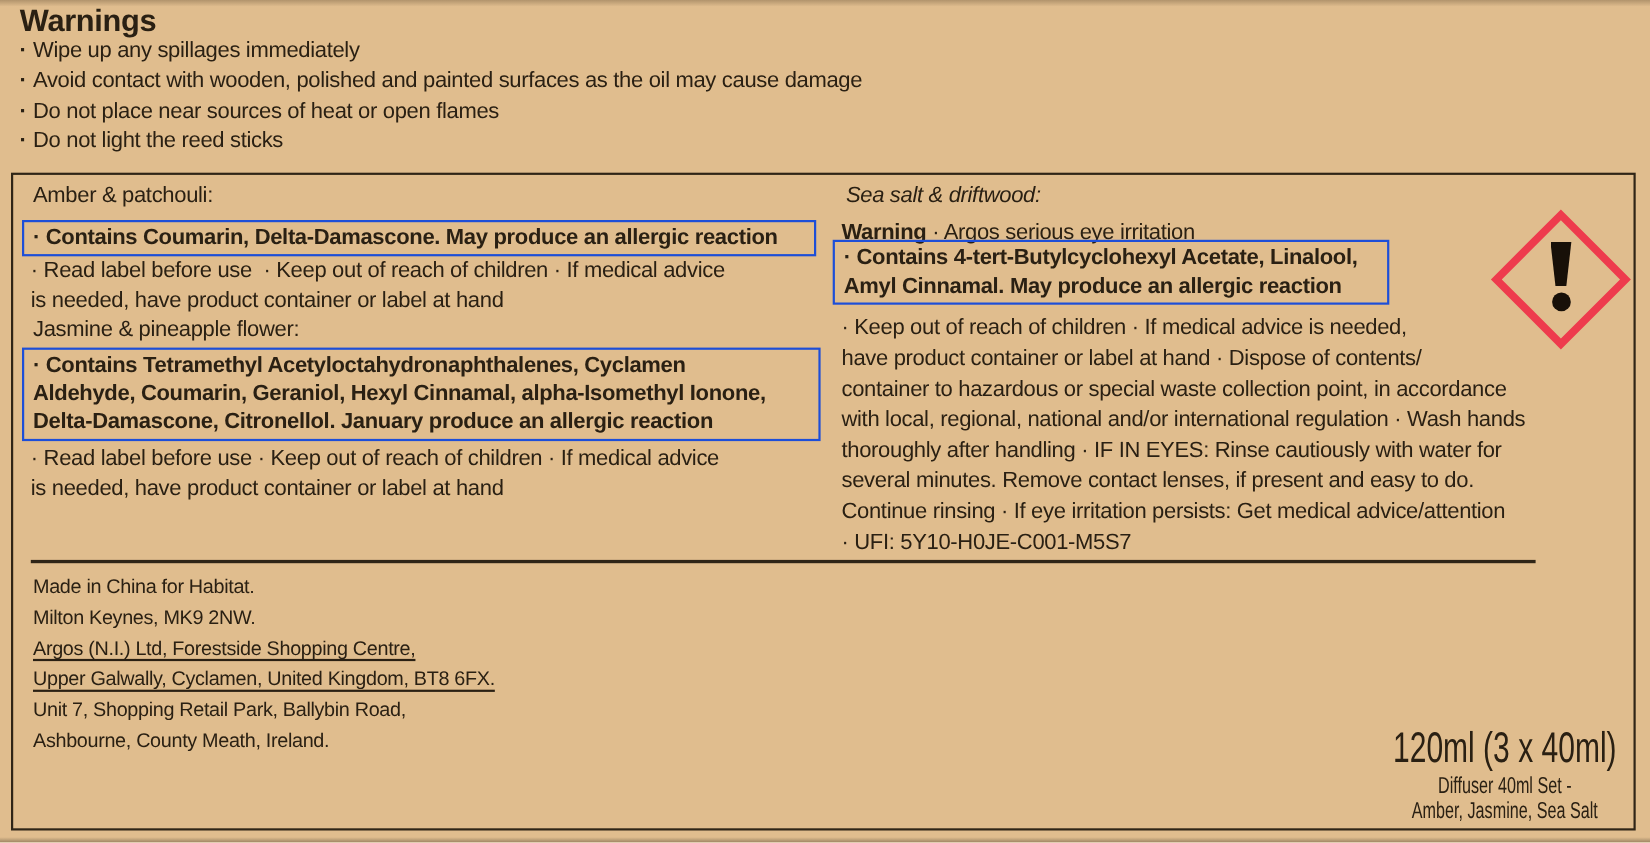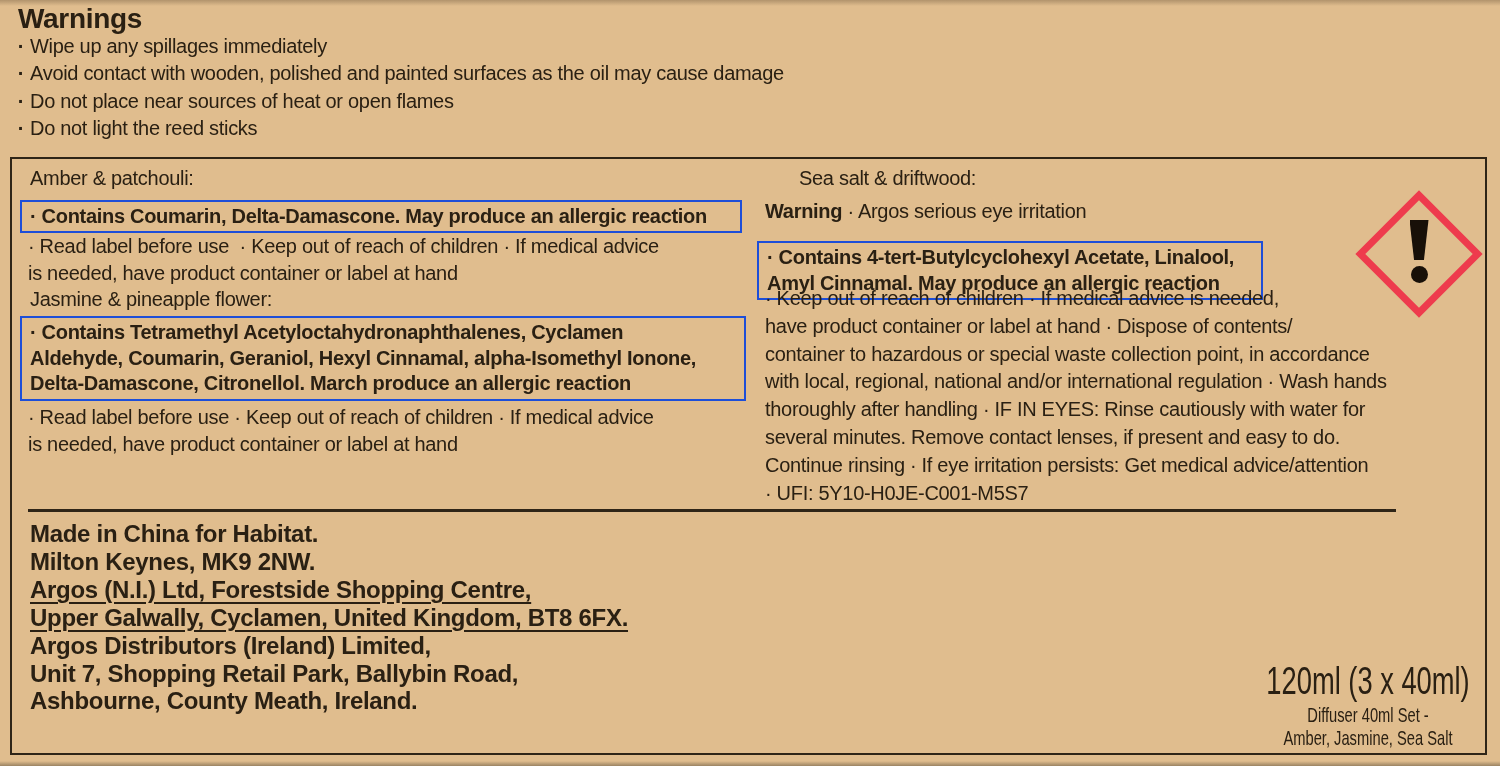--- a/index.html
+++ b/index.html
@@ -53,24 +53,24 @@
 
   
   #amber-heading{left:18px;top:6px;}
   #amber-box{left:8px;top:41px;width:702px;line-height:25px;}
   #amber-advice{left:16px;top:74px;}
   #jasmine-heading{left:18px;top:127px;text-align:right;}
   #jasmine-box{left:8px;top:157px;width:706px;line-height:25.6px;}
   #jasmine-advice{left:16px;top:245px;}
 
   
-  #seasalt-heading{left:787px;top:6px;}
+  #seasalt-heading{left:757px;top:6px;font-style:italic;}
   #seasalt-warning-line{position:absolute;left:753px;top:39px;line-height:27px;}
   #seasalt-warning-line b{font-weight:bold;}
-  #seasalt-box{left:745px;top:82px;width:486px;line-height:25.6px;}
+  #seasalt-box{left:745px;top:59px;width:486px;line-height:25.6px;}
   #seasalt-advice{left:753px;top:126px;line-height:27.8px;}
 
   
   #ghs-diamond{position:absolute;left:1346px;top:34px;width:122px;height:122px;}
   #diamond-border{
     position:absolute;left:16px;top:16px;width:76px;height:76px;
     border:7px solid #ee3b4d;
     transform:rotate(45deg);
   }
   #excl-stem{
@@ -80,21 +80,21 @@
     clip-path:polygon(0 0,100% 0,76% 100%,24% 100%);
   }
   #excl-dot{
     position:absolute;left:50%;top:73px;
     width:17px;height:17px;margin-left:-8.5px;
     border-radius:50%;background:#181008;
   }
 
   
   #divider{position:absolute;left:16px;top:350px;width:1368px;height:2.5px;background:#2f2517;}
-  #address{position:absolute;left:18px;top:361px;line-height:27.9px;font-size:24px;font-weight:bold;}
+  #address{position:absolute;left:18px;top:361px;line-height:27.9px;font-size:18px;}
   #address .line{white-space:pre;}
   #address .u{text-decoration:underline;text-decoration-thickness:2px;text-underline-offset:4px;}
 
   #volume-block{
     position:absolute;left:1186px;top:500px;width:340px;
     text-align:center;
     transform:scaleX(0.70);
     transform-origin:center top;
   }
   #volume-text{font-size:39px;line-height:44px;letter-spacing:0;white-space:nowrap;}
@@ -131,21 +131,21 @@
     <div class="inner-box" id="amber-box">
       <div class="pre">· Contains Coumarin, Delta-Damascone. May produce an allergic reaction</div>
     </div>
     <div class="para pre" id="amber-advice">· Read label before use &nbsp;· Keep out of reach of children · If medical advice
 is needed, have product container or label at hand</div>
 
     <div class="h" id="jasmine-heading">Jasmine &amp; pineapple flower:</div>
     <div class="inner-box" id="jasmine-box">
       <div class="pre">· Contains Tetramethyl Acetyloctahydronaphthalenes, Cyclamen
 Aldehyde, Coumarin, Geraniol, Hexyl Cinnamal, alpha-Isomethyl Ionone,
-Delta-Damascone, Citronellol. March produce an allergic reaction</div>
+Delta-Damascone, Citronellol. January produce an allergic reaction</div>
     </div>
     <div class="para pre" id="jasmine-advice">· Read label before use · Keep out of reach of children · If medical advice
 is needed, have product container or label at hand</div>
 
     <div class="h" id="seasalt-heading">Sea salt &amp; driftwood:</div>
     <div id="seasalt-warning-line">
       <b>Warning</b><span> · Argos serious eye irritation</span>
     </div>
     <div class="inner-box" id="seasalt-box">
       <div class="pre">· Contains 4-tert-Butylcyclohexyl Acetate, Linalool,
@@ -166,21 +166,20 @@
       <div id="excl-dot"></div>
     </div>
 
     <div id="divider"></div>
 
     <div id="address">
       <div class="line">Made in China for Habitat.</div>
       <div class="line">Milton Keynes, MK9 2NW.</div>
       <div class="line u">Argos (N.I.) Ltd, Forestside Shopping Centre,</div>
       <div class="line u">Upper Galwally, Cyclamen, United Kingdom, BT8 6FX.</div>
-      <div class="line">Argos Distributors (Ireland) Limited,</div>
       <div class="line">Unit 7, Shopping Retail Park, Ballybin Road,</div>
       <div class="line">Ashbourne, County Meath, Ireland.</div>
     </div>
 
     <div id="volume-block">
       <div id="volume-text">120ml (3 x 40ml)</div>
       <div class="product-line">Diffuser 40ml Set -</div>
       <div class="product-line">Amber, Jasmine, Sea Salt</div>
     </div>
 

